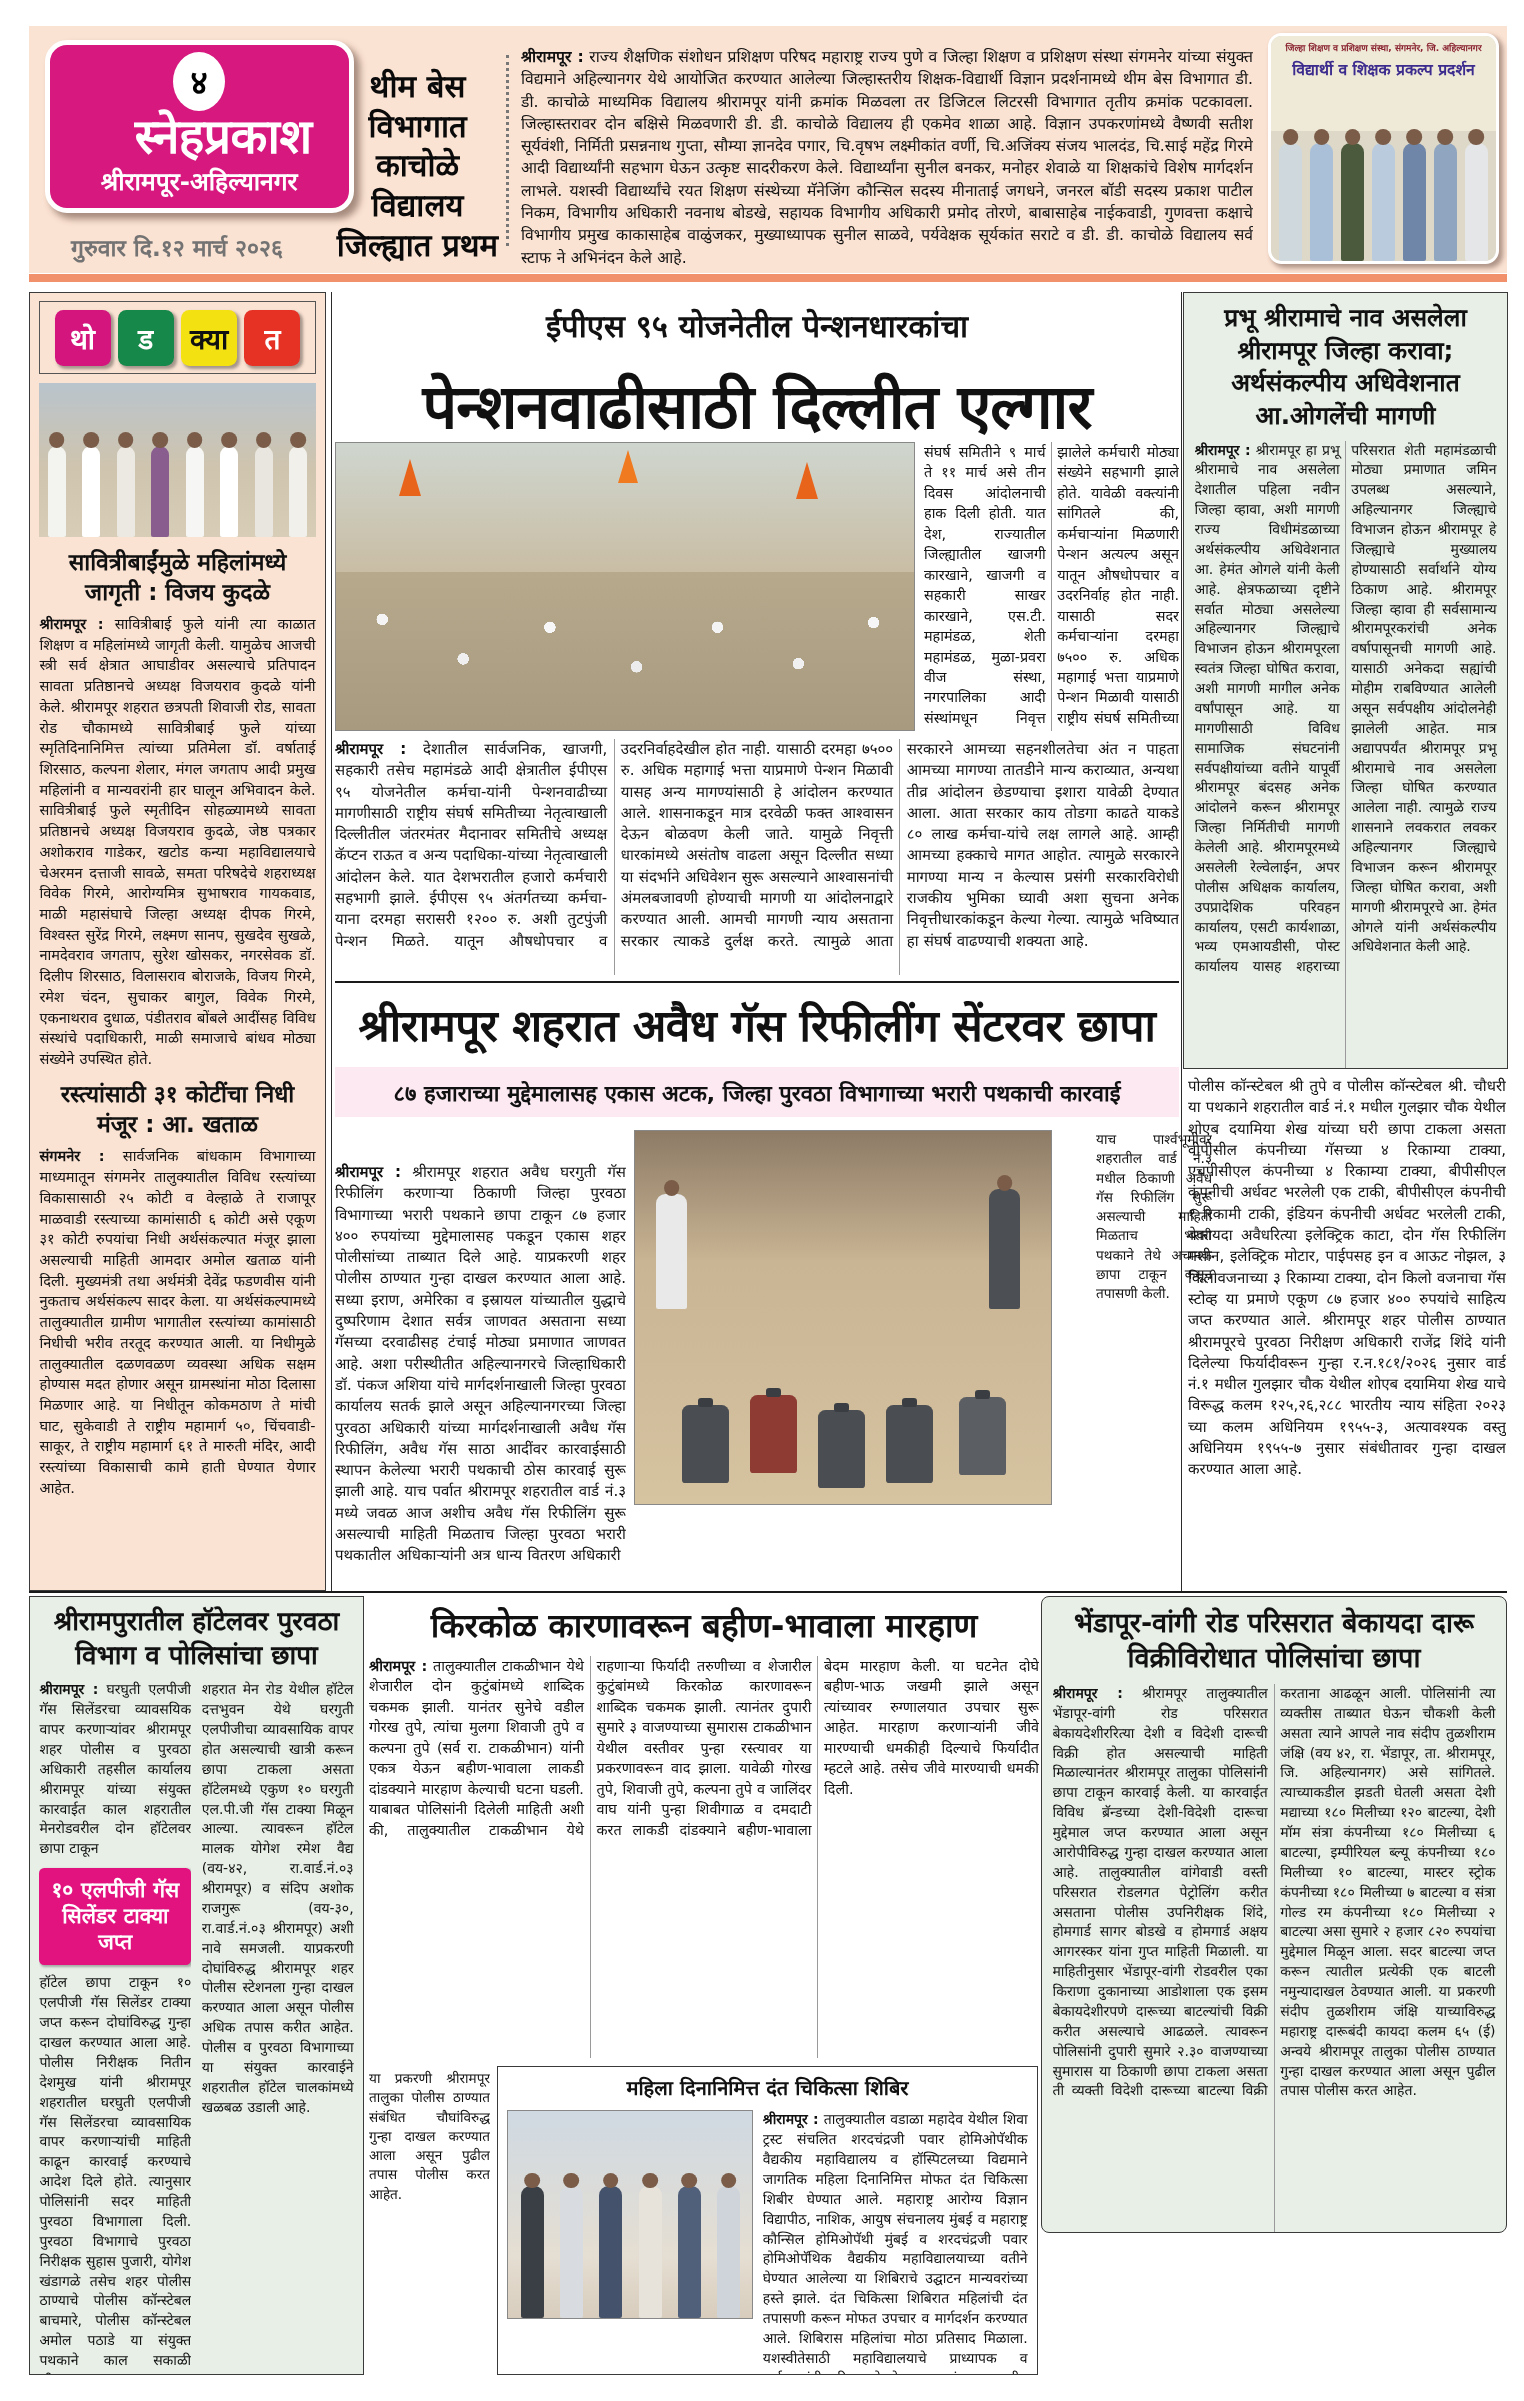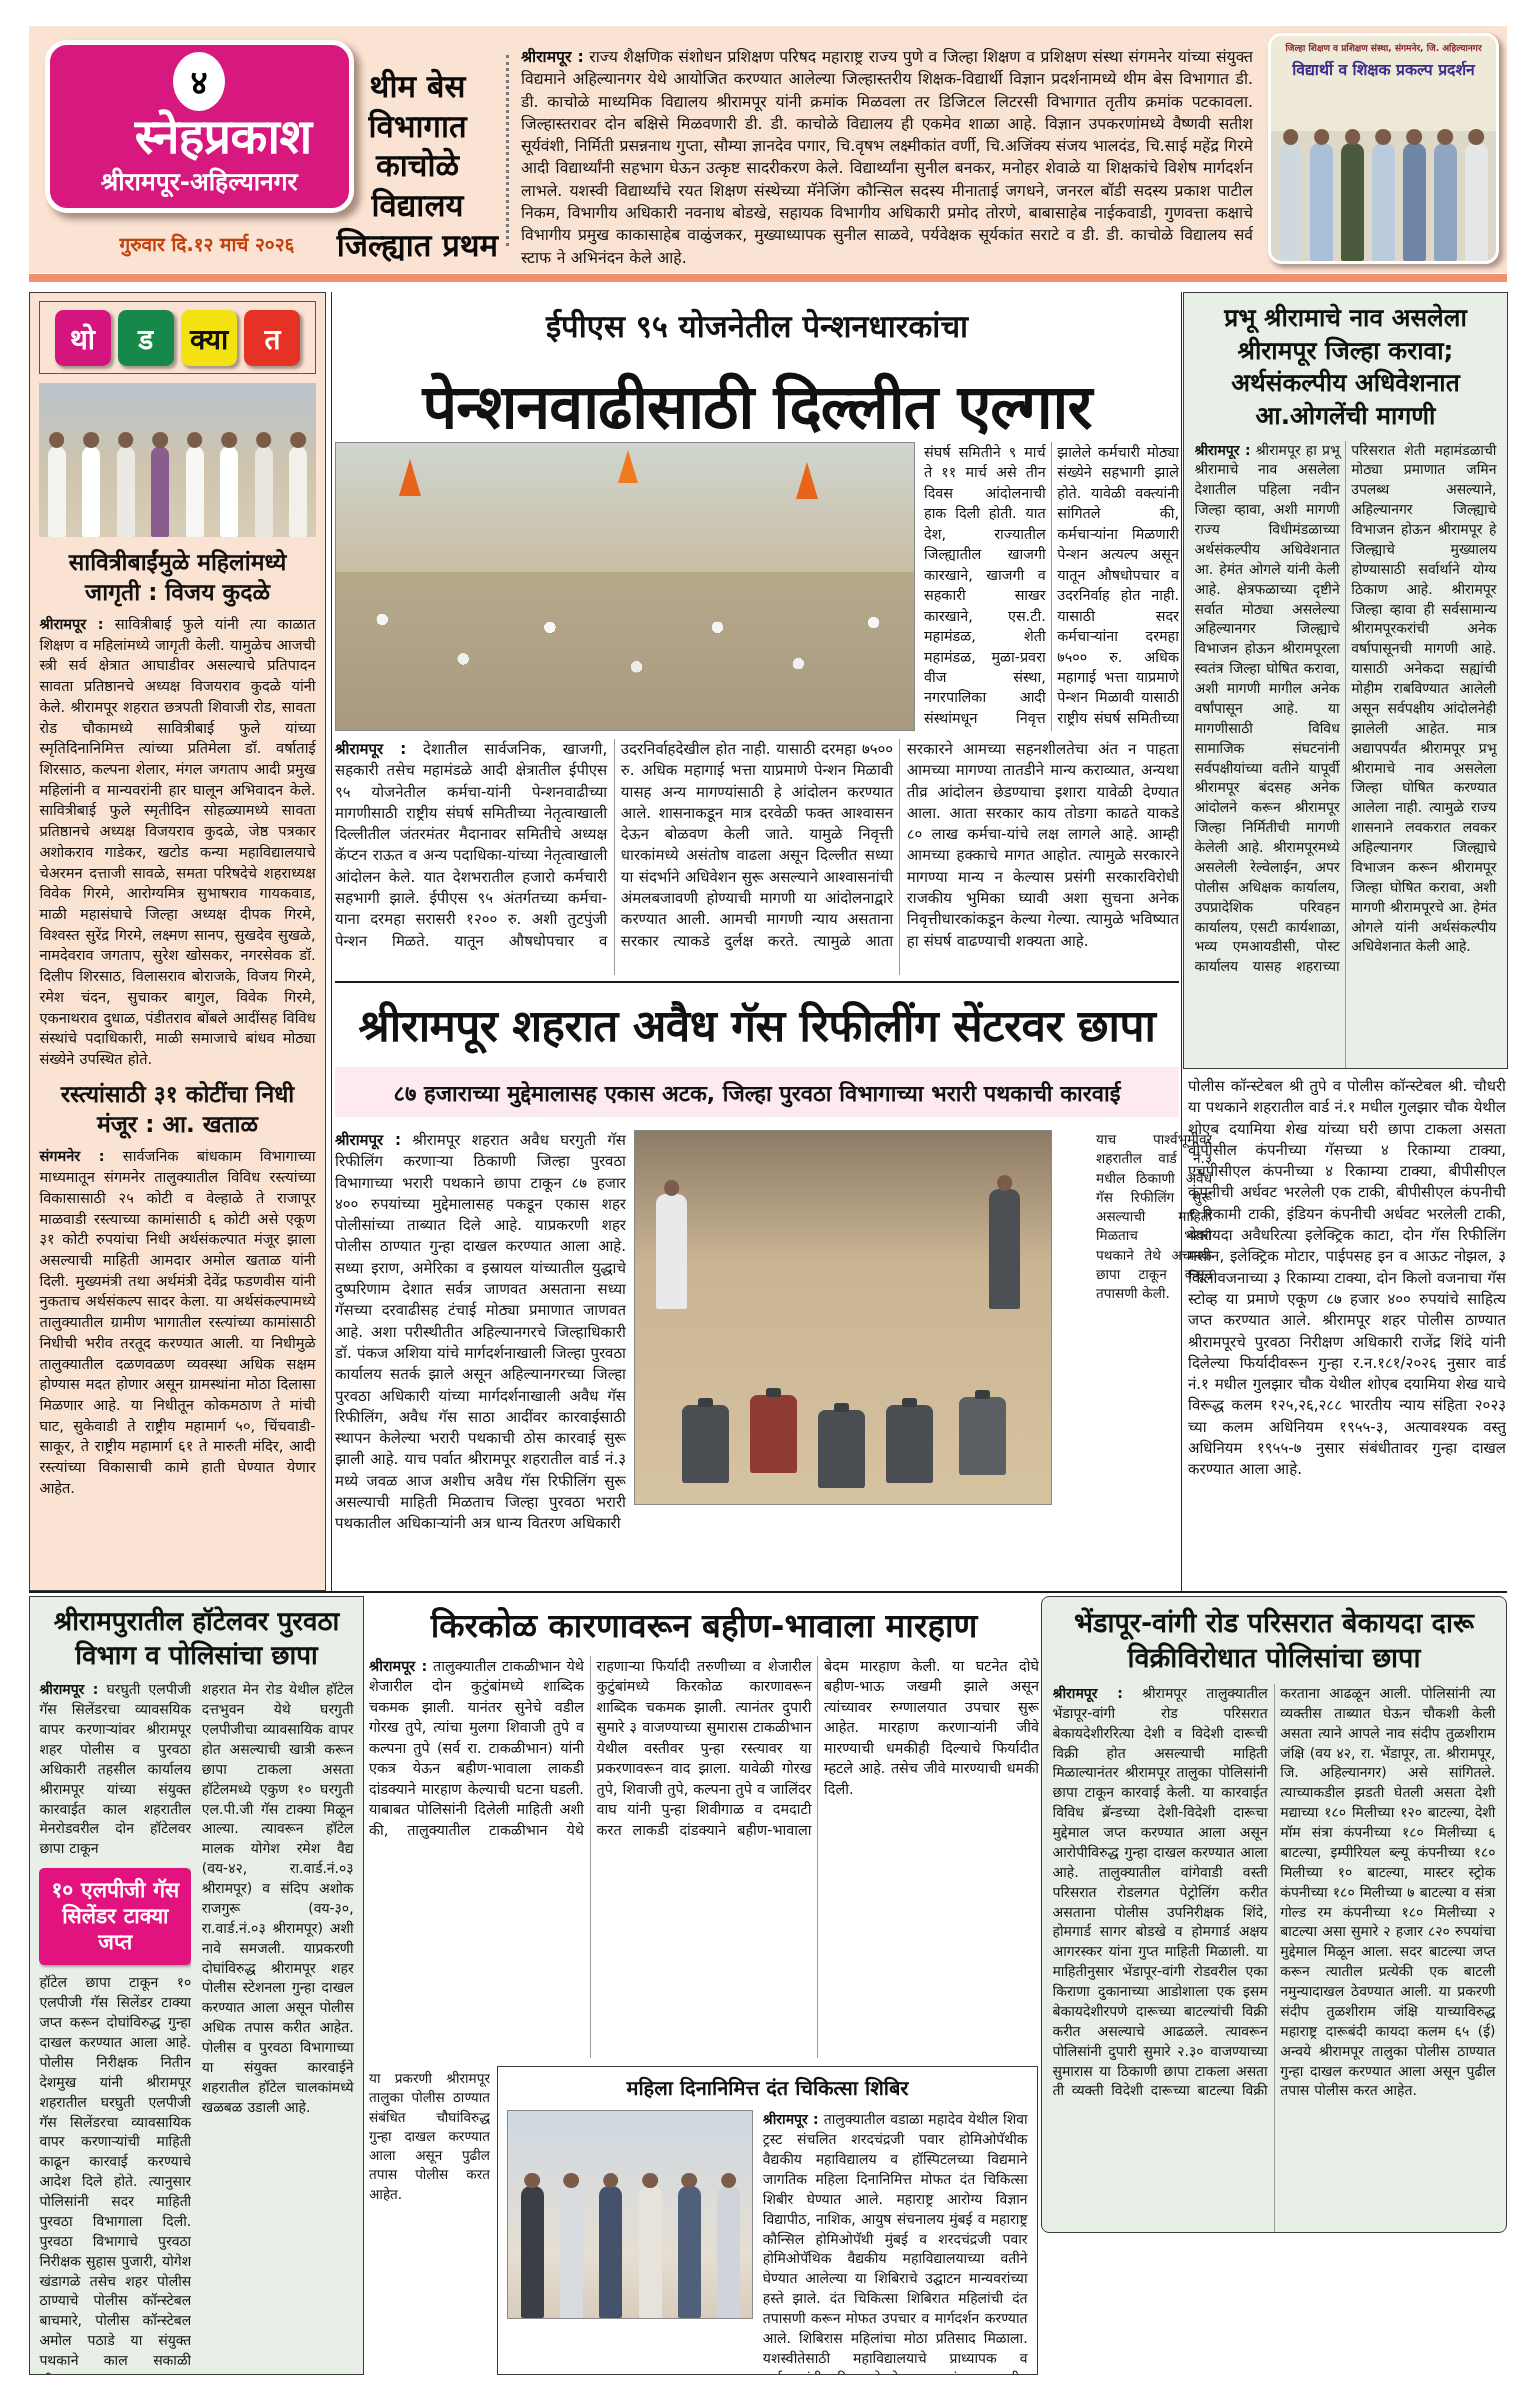--- a/index.html
+++ b/index.html
@@ -19,21 +19,21 @@
     position:absolute;left:15.7px;top:13.6px;width:309px;height:173px;background:#d6187f;
     border:5.2px solid #fff;border-radius:22px;box-shadow:5.2px 5.2px 7.3px rgba(60,30,20,.45);
     text-align:center;
   }
   .masthead .pnum{
     width:52px;height:59px;background:#fff;border-radius:50%;margin:7.3px auto 1px auto;
     display:flex;align-items:center;justify-content:center;font-size:33px;font-weight:bold;color:#000;
   }
   .masthead .title{color:#fff;font-size:48px;font-weight:800;line-height:1.0;letter-spacing:-0.5px;padding-left:48px;}
   .masthead .subtitle{color:#fff;font-size:24.6px;font-weight:700;margin-top:4.2px;}
-  .edition-date{position:absolute;left:42px;top:205px;width:272px;text-align:center;font-size:19px;font-weight:800;color:#c2410c;}
+  .edition-date{position:absolute;left:42px;top:205px;width:272px;text-align:left;font-size:23px;font-weight:800;color:#737373;}
   .top-headline{position:absolute;left:306px;top:41px;width:165px;text-align:center;font-size:31px;font-weight:800;line-height:1.28;color:#0a0a0a;}
   .top-divider{position:absolute;left:477px;top:29px;height:191px;border-left:3.1px dotted #777;}
   .top-article{position:absolute;left:492px;top:20px;width:732px;height:220px;font-size:15.7px;}
   .top-photo{
     position:absolute;left:1239px;top:7.3px;width:231px;height:231px;border-radius:13.6px;
     border:3.1px solid #fff;box-shadow:3.1px 3.1px 5.2px rgba(60,30,20,.4);overflow:hidden;background:#ded8c8;
   }
   .top-photo .banner{position:absolute;left:0;top:0;width:100%;height:42%;background:#efe9d8;padding:5.2px 7.3px;text-align:center;}
   .top-photo .banner .b1{font-size:9px;color:#8a2430;font-weight:700;}
   .top-photo .banner .b2{font-size:15.7px;color:#3c2c8e;font-weight:800;margin-top:3.1px;}
@@ -76,21 +76,21 @@
   .lead-side{position:absolute;left:924px;top:442px;width:255px;height:289px;font-size:14.4px;
              column-count:2;column-gap:11.5px;column-rule:0.5px solid #9a9a9a;}
   .lead-bottom{position:absolute;left:335px;top:739px;width:844px;height:236px;font-size:15px;
                column-count:3;column-gap:13.6px;column-rule:0.5px solid #9a9a9a;}
 
   
   .gas-rule{left:335px;top:981px;width:844px;}
   .gas-headline{position:absolute;left:335px;top:994px;width:844px;text-align:center;font-size:44px;font-weight:800;letter-spacing:-0.5px;}
   .gas-subhead{position:absolute;left:335px;top:1067px;width:844px;height:50px;background:#fce9f2;
                display:flex;align-items:center;justify-content:center;font-size:22px;font-weight:800;}
-  .gas-col1{position:absolute;left:335px;top:1130px;width:291px;height:461px;font-size:15px;}
+  .gas-col1{position:absolute;left:335px;top:1162px;width:291px;height:461px;font-size:15px;}
   .gas-photo{position:absolute;left:634px;top:1130px;width:418px;height:375px;border:1px solid #888;
              background:linear-gradient(180deg,#8d7b66 0%,#c9b493 35%,#d6c3a0 100%);overflow:hidden;}
   .cyl{position:absolute;bottom:21px;width:47px;height:78px;background:#4a4d52;border-radius:7.3px 7.3px 3.1px 3.1px;}
   .cyl:before{content:"";position:absolute;top:-7.3px;left:15.7px;width:15.7px;height:9.4px;background:#3a3d42;border-radius:3.1px;}
   .cyl.red{background:#8d3b33;}
   .gas-side{position:absolute;left:1096px;top:1130px;width:116px;height:375px;font-size:13.6px;}
   .gas-caption{position:absolute;left:634px;top:1513px;width:545px;height:78px;font-size:14.6px;}
   .gas-right{position:absolute;left:1188px;top:1076px;width:318px;height:515px;font-size:15px;}
 
   

